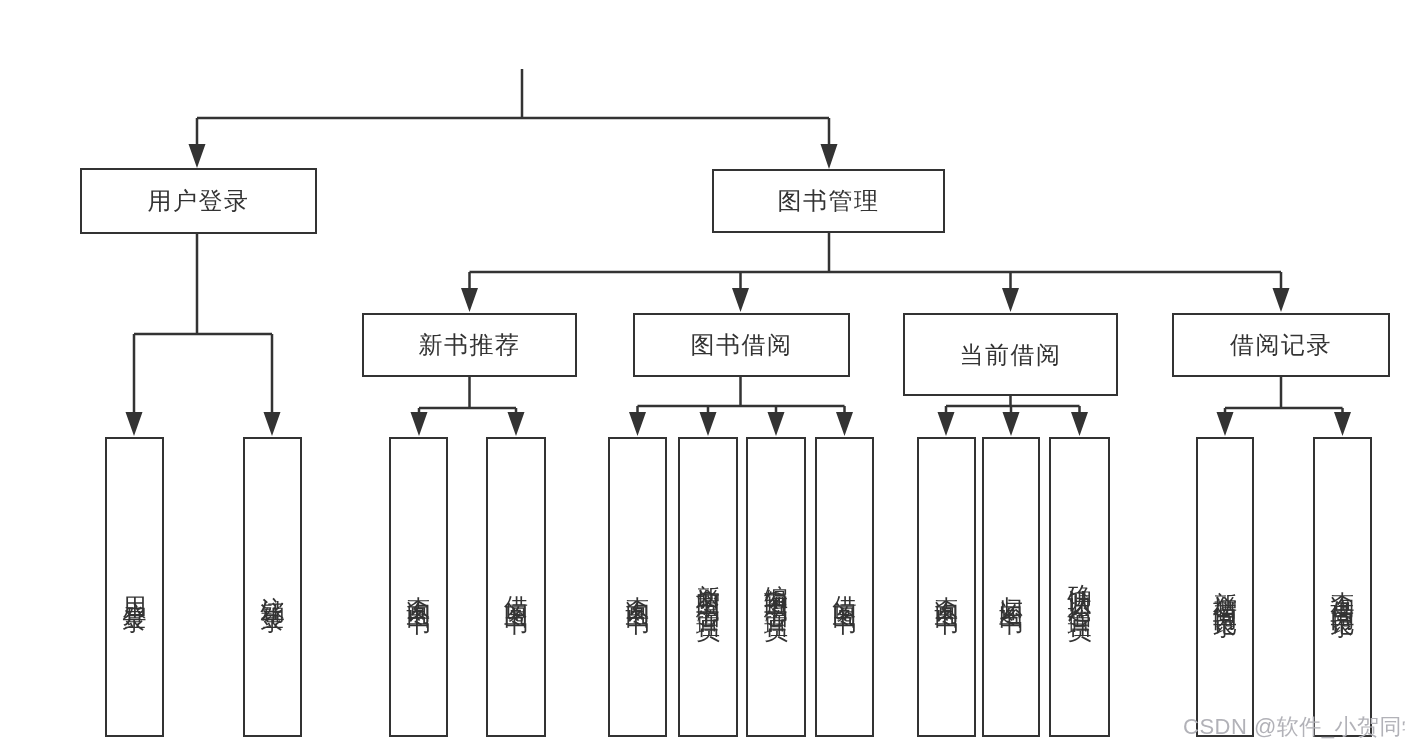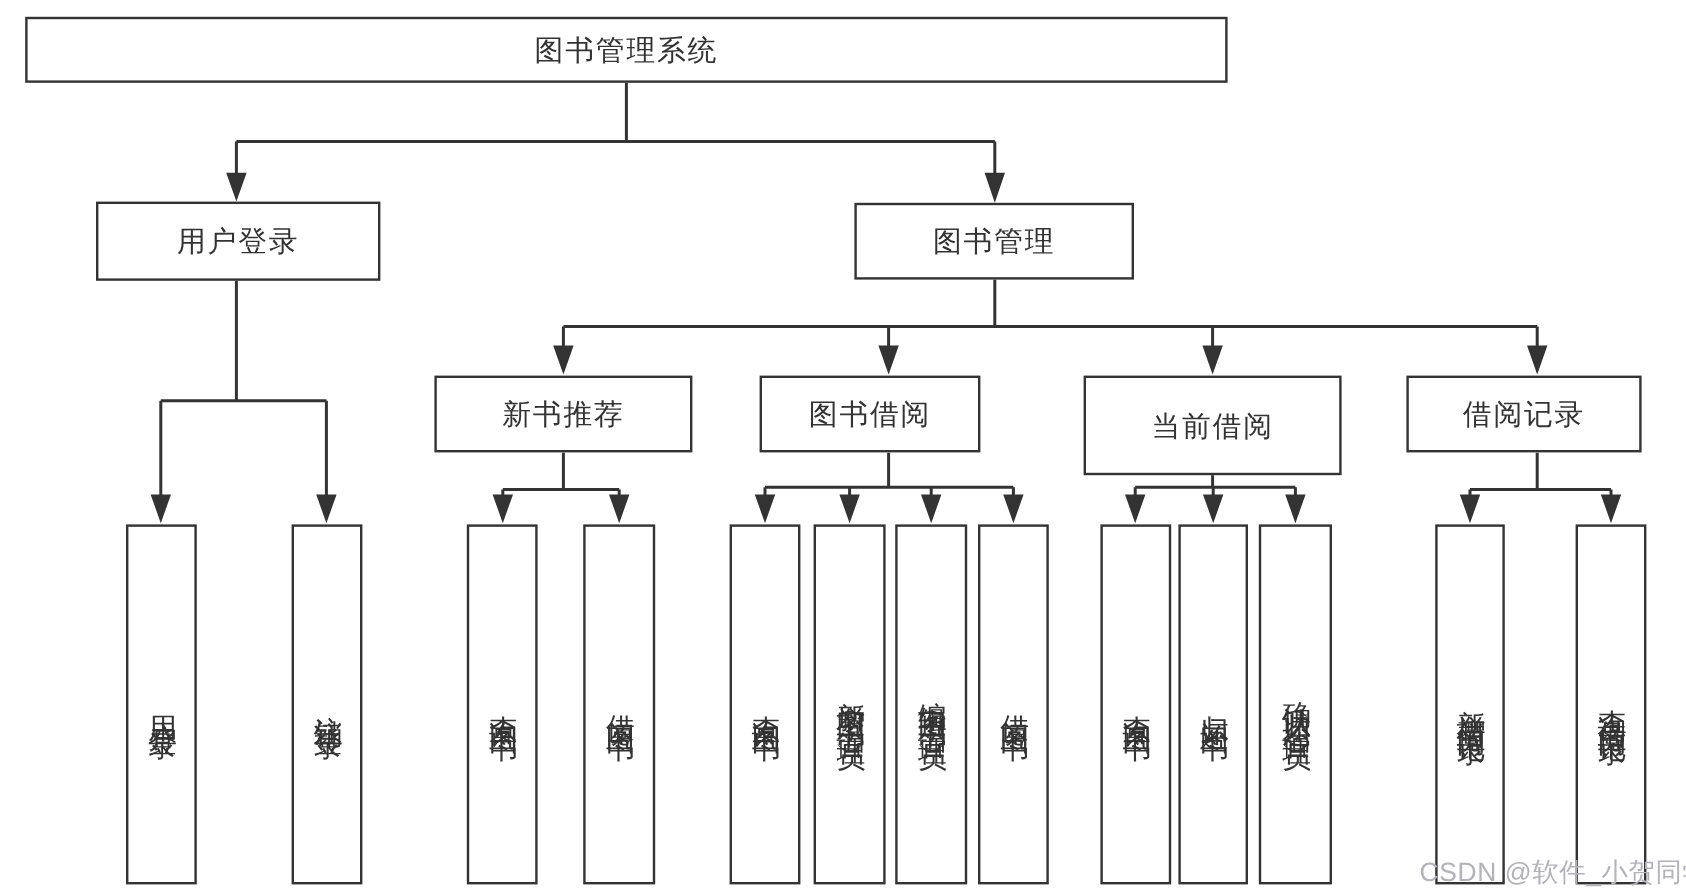--- a/index.html
+++ b/index.html
@@ -39,23 +39,23 @@
     letter-spacing: 5px;
     line-height: 1;
     color: #333333;
     white-space: nowrap;
   }
   
   .n-root   { left: 21px;   top: 14px;  width: 1002px; height: 55px; }
   .n-login  { left: 80px;   top: 168px; width: 237px;  height: 66px; }
   .n-mgmt   { left: 712px;  top: 169px; width: 233px;  height: 64px; }
   .n-l3-0   { left: 362px;  top: 313px; width: 215px;  height: 64px; }
-  .n-l3-1   { left: 633px;  top: 313px; width: 184px;  height: 64px; }
+  .n-l3-1   { left: 633px;  top: 313px; width: 217px;  height: 64px; }
   .n-l3-2   { left: 903px;  top: 313px; width: 215px;  height: 83px; }
-  .n-l3-3   { left: 1172px; top: 313px; width: 196px;  height: 64px; }
+  .n-l3-3   { left: 1172px; top: 313px; width: 218px;  height: 64px; }
   .leaf     { top: 437px; height: 300px; }
   .lf-0  { left: 105px;  width: 59px; }
   .lf-1  { left: 243px;  width: 59px; }
   .lf-2  { left: 389px;  width: 59px; }
   .lf-3  { left: 486px;  width: 60px; }
   .lf-4  { left: 608px;  width: 59px; }
   .lf-5  { left: 678px;  width: 60px; }
   .lf-6  { left: 746px;  width: 60px; }
   .lf-7  { left: 815px;  width: 59px; }
   .lf-8  { left: 917px;  width: 59px; }
@@ -103,23 +103,20 @@
       M699.5 412 L716.5 412 L708 436 Z
       M767.5 412 L784.5 412 L776 436 Z
       M836 412 L853 412 L844.5 436 Z
       M937.5 412 L954.5 412 L946 436 Z
       M1002.5 412 L1019.5 412 L1011 436 Z
       M1071 412 L1088 412 L1079.5 436 Z
       M1216.5 412 L1233.5 412 L1225 436 Z
       M1334 412 L1351 412 L1342.5 436 Z"></path>
   </svg>
 
-  <div class="box hbox n-root">
-    <span>图书管理系统</span>
-  </div>
 
   <div class="box hbox n-login">
     <span>用户登录</span>
   </div>
   <div class="box hbox n-mgmt">
     <span>图书管理</span>
   </div>
 
   <div class="box hbox n-l3-0">
     <span>新书推荐</span>

